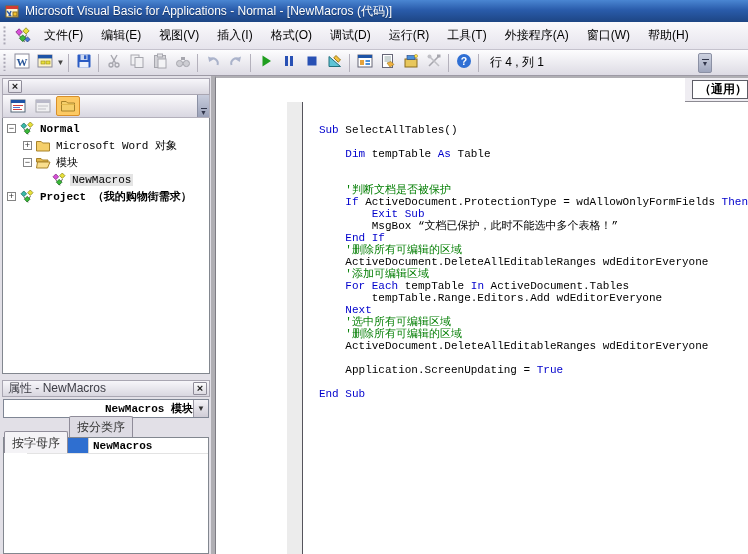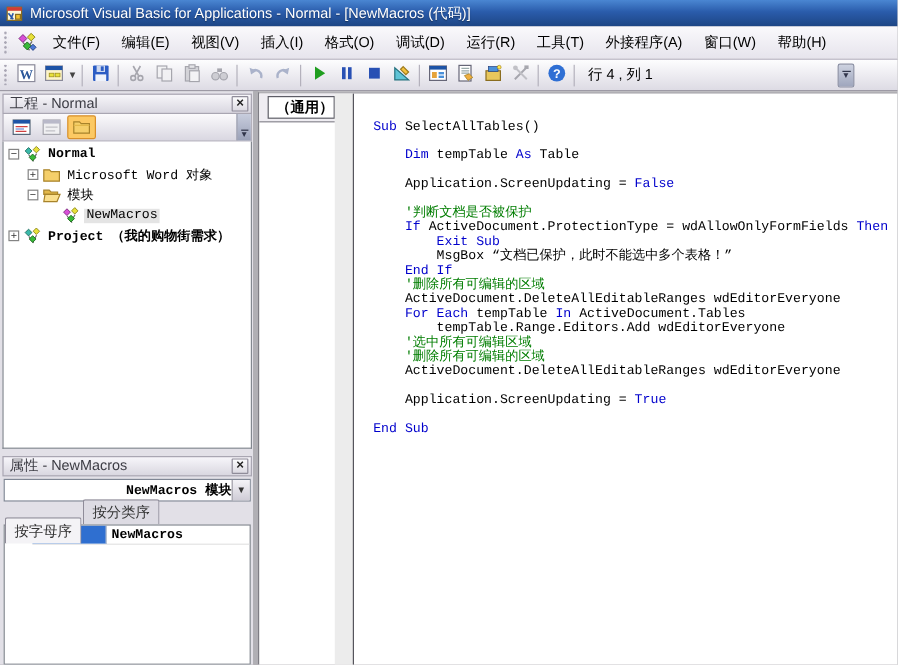--- a/index.html
+++ b/index.html
@@ -69,21 +69,21 @@
   .tabs-row { height:19px; display:flex; align-items:flex-end; padding:2px 2px 0 2px; flex:none; }
   .tab { padding:2px 7px 1px 7px; font-size:12px; border:1px solid #8f8c99; border-bottom:none; background:#dddbe3; margin-right:1px; border-radius:2px 2px 0 0; color:#333; }
   .tab.active { background:#f4f3f6; position:relative; top:16px; padding-top:3px; }
   .prop-grid { flex:1; background:#fff; border:1px solid #82878f; margin:0 1px; overflow:hidden;padding-left:23px; }
   .prop-row { height:16px; display:flex; align-items:center; border-bottom:1px solid #e3e3e3; font-size:11px; }
   .prop-name { width:62px; flex:none; padding:1px 3px; height:100%; display:flex; align-items:center; border-right:1px solid #d0d0d0; }
   .prop-row.sel .prop-name { background:#2f6fd0; color:#fff; }
   .prop-val { padding-left:4px; font-family:"Liberation Mono","DejaVu Sans Mono",monospace; font-weight:bold; }
 
   
-  .code-area { flex:1; display:flex; flex-direction:row; min-width:0; background:#fff; border-top:2px solid #b0afb4; border-left:1px solid #7e7d84; }
+  .code-area { flex:1; display:flex; flex-direction:column; min-width:0; background:#fff; border-top:2px solid #b0afb4; border-left:1px solid #7e7d84;align-items:flex-end; }
   .code-header { height:24px; background:#efedf2; border-bottom:1px solid #8c8a92; display:flex; align-items:center; padding:2px 0 2px 7px; flex:none; }
   .scope-combo { flex:1; height:19px; border:1px solid #5d5d66; background:#fff; display:flex; align-items:center; padding-left:6px; font-weight:bold; font-size:12px; }
   .code-body { flex:1; display:flex; min-height:0; }
   .code-margin { width:16px; flex:none; background:#ececec; border-right:1px solid #55545c; }
   .code-scroll { flex:1; padding:22px 0 0 16px; overflow:hidden; font-family:"Liberation Mono","DejaVu Sans Mono",monospace; font-size:11px; line-height:12px; }
   .code-line { white-space:pre; height:12px; }
   .tok-k { color:#0000cc; }
   .tok-c { color:#007d00; }
   .tok-n, .tok-s { color:#000; }
 </style>
@@ -271,21 +271,20 @@
         <span class="arr">▼</span>
       </span>
   </div>
 
   <div class="main">
 
     <div class="left-col">
 
       <div class="panel" style="height:296px; flex:none;">
         <div class="panel-header">
-          <span class="panel-title">工程 - Normal</span>
           <span class="close-btn">×</span>
         </div>
         <div class="panel-toolbar" id="project-toolbar">
             <span class="pt-btn">
               <svg viewBox="0 0 16 16">
                 <rect x="1" y="2" width="14" height="12" fill="#fff" stroke="#567"></rect>
                 <rect x="1" y="2" width="14" height="3" fill="#1d53a6"></rect>
                 <line x1="3" y1="7.5" x2="13" y2="7.5" stroke="#d04040"></line>
                 <line x1="3" y1="9.5" x2="10" y2="9.5" stroke="#4a78d8"></line>
                 <line x1="3" y1="11.5" x2="12" y2="11.5" stroke="#d04040"></line>
@@ -404,31 +403,32 @@
           <span>（通用）</span>
         </span>
       </div>
       <div class="code-body">
         <div class="code-margin"></div>
         <div class="code-scroll" id="code-lines">
             <div class="code-line"><span class="tok-k">Sub</span><span class="tok-n"> SelectAllTables()</span></div>
             <div class="code-line">&nbsp;</div>
             <div class="code-line"><span class="tok-n">    </span><span class="tok-k">Dim</span><span class="tok-n"> tempTable </span><span class="tok-k">As</span><span class="tok-n"> Table</span></div>
             <div class="code-line">&nbsp;</div>
-            <div class="code-line"><span class="tok-n">    Application.ScreenUpdating = </span><span class="tok-k">False</span></div>
             <div class="code-line">&nbsp;</div>
             <div class="code-line"><span class="tok-c">    '判断文档是否被保护</span></div>
             <div class="code-line"><span class="tok-n">    </span><span class="tok-k">If</span><span class="tok-n"> ActiveDocument.ProtectionType = wdAllowOnlyFormFields </span><span class="tok-k">Then</span></div>
             <div class="code-line"><span class="tok-n">        </span><span class="tok-k">Exit</span><span class="tok-n"> </span><span class="tok-k">Sub</span></div>
             <div class="code-line"><span class="tok-n">        MsgBox </span><span class="tok-s">“文档已保护，此时不能选中多个表格！”</span></div>
             <div class="code-line"><span class="tok-n">    </span><span class="tok-k">End</span><span class="tok-n"> </span><span class="tok-k">If</span></div>
             <div class="code-line"><span class="tok-c">    '删除所有可编辑的区域</span></div>
             <div class="code-line"><span class="tok-n">    ActiveDocument.DeleteAllEditableRanges wdEditorEveryone</span></div>
+            <div class="code-line"><span class="tok-c">    '添加可编辑区域</span></div>
             <div class="code-line"><span class="tok-n">    </span><span class="tok-k">For</span><span class="tok-n"> </span><span class="tok-k">Each</span><span class="tok-n"> tempTable </span><span class="tok-k">In</span><span class="tok-n"> ActiveDocument.Tables</span></div>
             <div class="code-line"><span class="tok-n">        tempTable.Range.Editors.Add wdEditorEveryone</span></div>
+            <div class="code-line"><span class="tok-n">    </span><span class="tok-k">Next</span></div>
             <div class="code-line"><span class="tok-c">    '选中所有可编辑区域</span></div>
             <div class="code-line"><span class="tok-c">    '删除所有可编辑的区域</span></div>
             <div class="code-line"><span class="tok-n">    ActiveDocument.DeleteAllEditableRanges wdEditorEveryone</span></div>
             <div class="code-line">&nbsp;</div>
             <div class="code-line"><span class="tok-n">    Application.ScreenUpdating = </span><span class="tok-k">True</span></div>
             <div class="code-line">&nbsp;</div>
             <div class="code-line"><span class="tok-k">End</span><span class="tok-n"> </span><span class="tok-k">Sub</span></div>
           </div>
       </div>
     </div>

